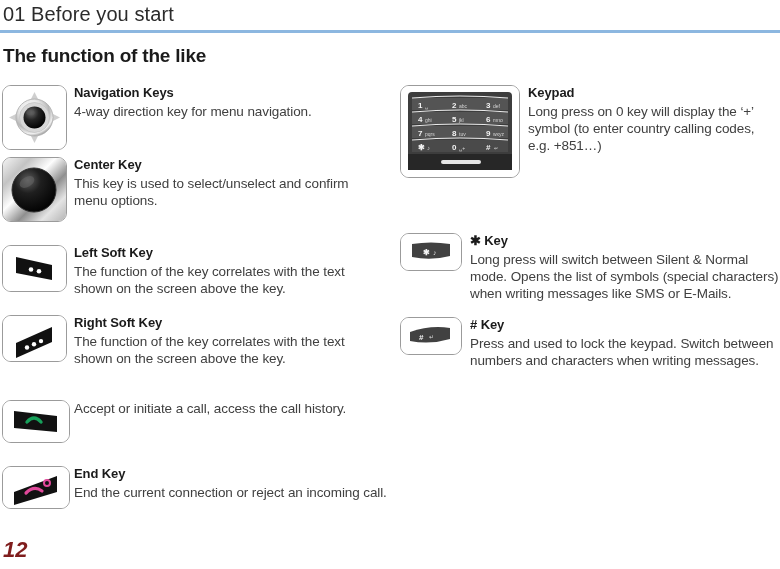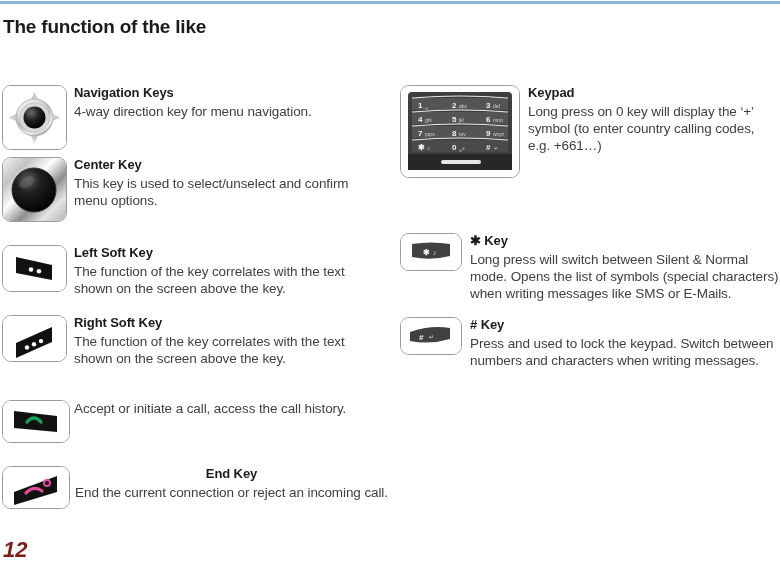--- a/index.html
+++ b/index.html
@@ -102,20 +102,21 @@
     letter-spacing: 0px;
   }
 
   
   .icon-svg { display: block; }
 </style>
 </head>
 <body>
 
 <div class="page-header">
+  <div class="chapter-title">01 Before you start</div>
   <div class="header-rule"></div>
   <div class="section-title">The function of the like</div>
 </div>
 
 <div class="columns">
 
   <div class="col col-left">
 
     <div class="entry" style="top:0px;">
       <div class="icon-box" style="width:65px;height:65px;">
@@ -227,21 +228,21 @@
 
     <div class="entry" style="top:381px;">
       <div class="icon-box" style="width:68px;height:43px;">
         <svg class="icon-svg" width="66" height="41" viewBox="0 0 66 41">
           <rect x="0" y="0" width="66" height="41" fill="#ffffff"></rect>
           <polygon points="11,25 54,9 54,25 11,38" fill="#111111"></polygon>
           <path d="M23 26 q8 -8 16 -2" stroke="#e0489a" stroke-width="3.2" fill="none" stroke-linecap="round"></path>
           <circle cx="44" cy="16" r="3" fill="none" stroke="#e0489a" stroke-width="2"></circle>
         </svg>
       </div>
-      <div class="entry-text" style="left:72px;width:315px;text-align:center;">
+      <div class="entry-text" style="left:72px;width:315px;">
         <p class="entry-title">End Key</p>
         <p class="entry-desc">End the current connection or reject an incoming call.</p>
       </div>
     </div>
 
   </div>
 
   <div class="col col-right">
 
     <div class="entry" style="top:0px;">
@@ -285,21 +286,21 @@
           <text x="58" y="64" font-family="Liberation Sans, sans-serif" font-size="5" fill="#d5d5d5">␣+</text>
           <text x="85" y="64" font-family="Liberation Sans, sans-serif" font-size="8" font-weight="bold" fill="#f2f2f2">#</text>
           <text x="93" y="64" font-family="Liberation Sans, sans-serif" font-size="5" fill="#d5d5d5">↵</text>
 
           <rect x="7" y="68" width="104" height="16" fill="#272727"></rect>
           <rect x="40" y="74" width="40" height="4" rx="2" fill="#e6e6e6"></rect>
         </svg>
       </div>
       <div class="entry-text" style="left:128px;width:250px;">
         <p class="entry-title">Keypad</p>
-        <p class="entry-desc">Long press on 0 key will display the ‘+’ symbol (to enter country calling codes, e.g. +661…)</p>
+        <p class="entry-desc">Long press on 0 key will display the ‘+’ symbol (to enter country calling codes, e.g. +851…)</p>
       </div>
     </div>
 
     <div class="entry" style="top:148px;">
       <div class="icon-box" style="width:62px;height:38px;">
         <svg class="icon-svg" width="60" height="36" viewBox="0 0 60 36">
           <rect x="0" y="0" width="60" height="36" fill="#ffffff"></rect>
           <path d="M11 10 q19 -3 38 0 v12 q-19 5 -38 1 z" fill="#414141"></path>
           <text x="22" y="21" font-family="Liberation Sans, sans-serif" font-size="8" font-weight="bold" fill="#f5f5f5">✱</text>
           <text x="32" y="21" font-family="Liberation Sans, sans-serif" font-size="7" fill="#dcdcdc">♪</text>

